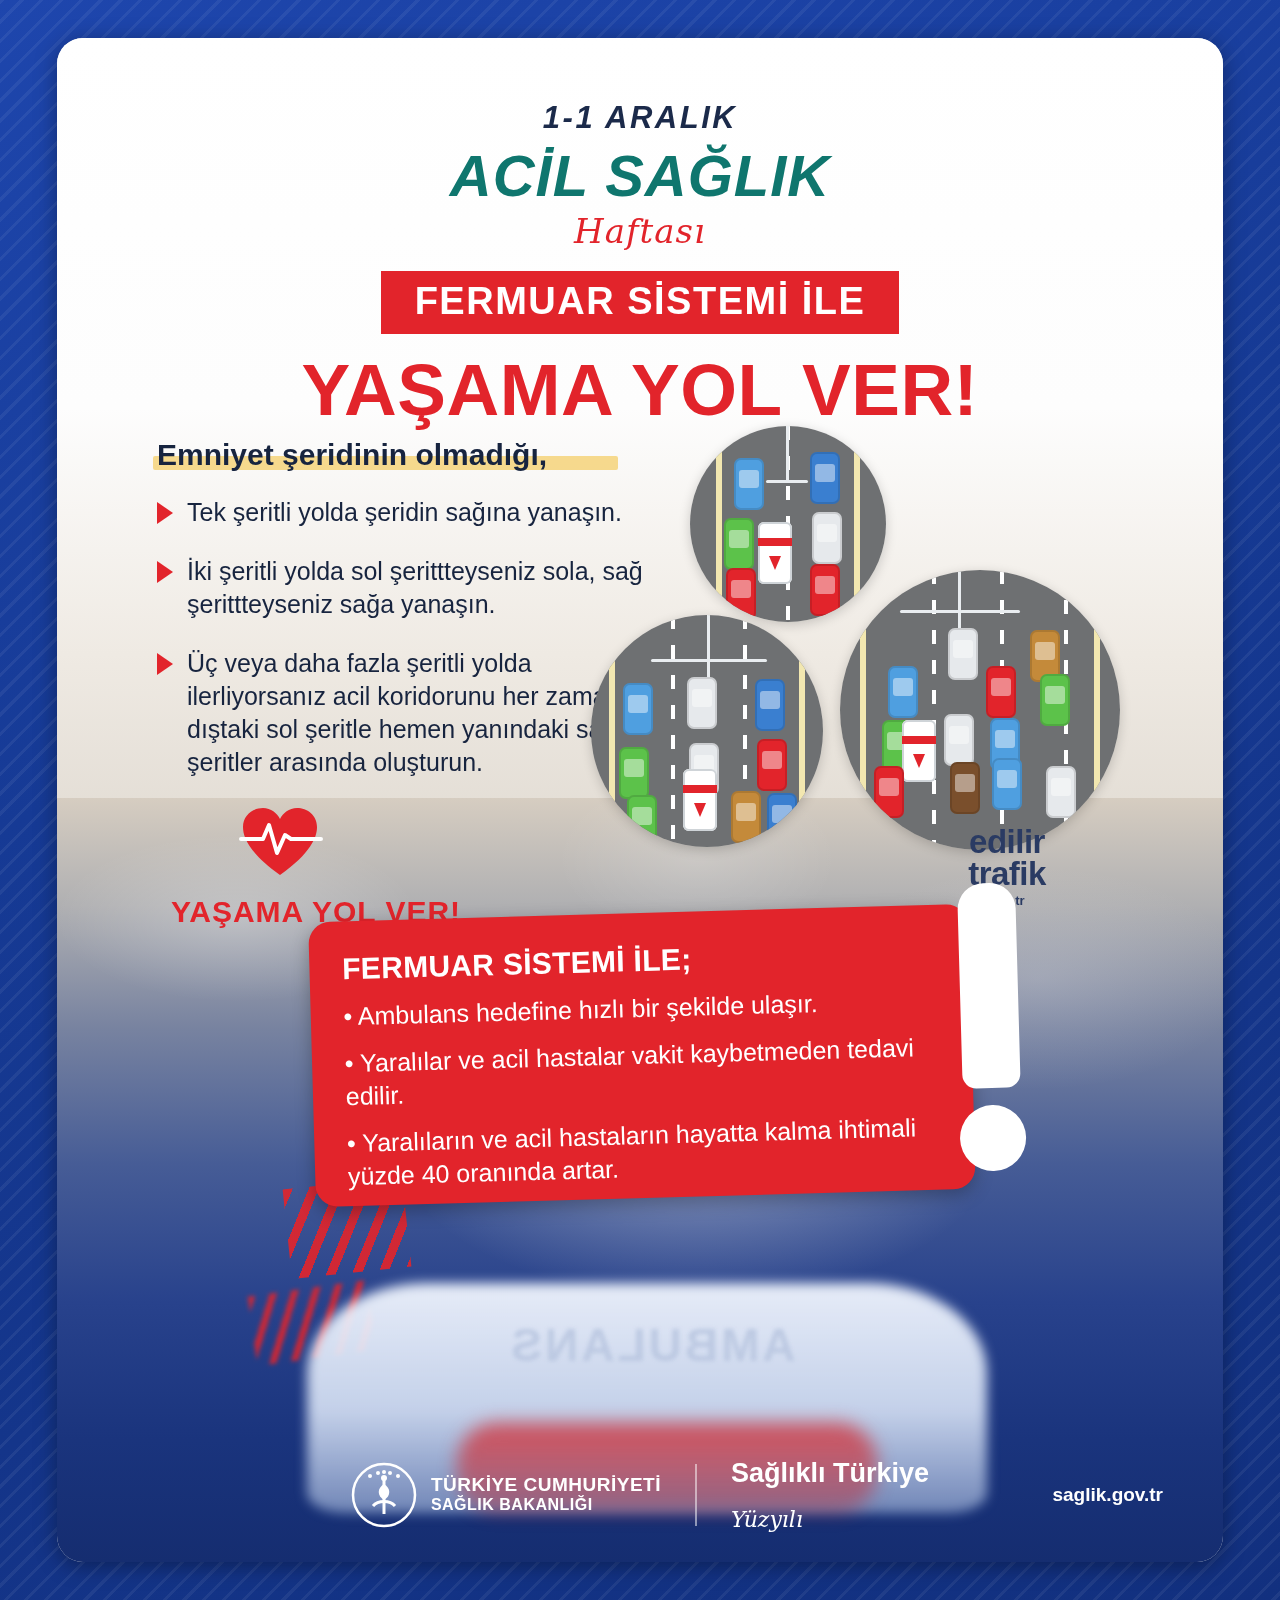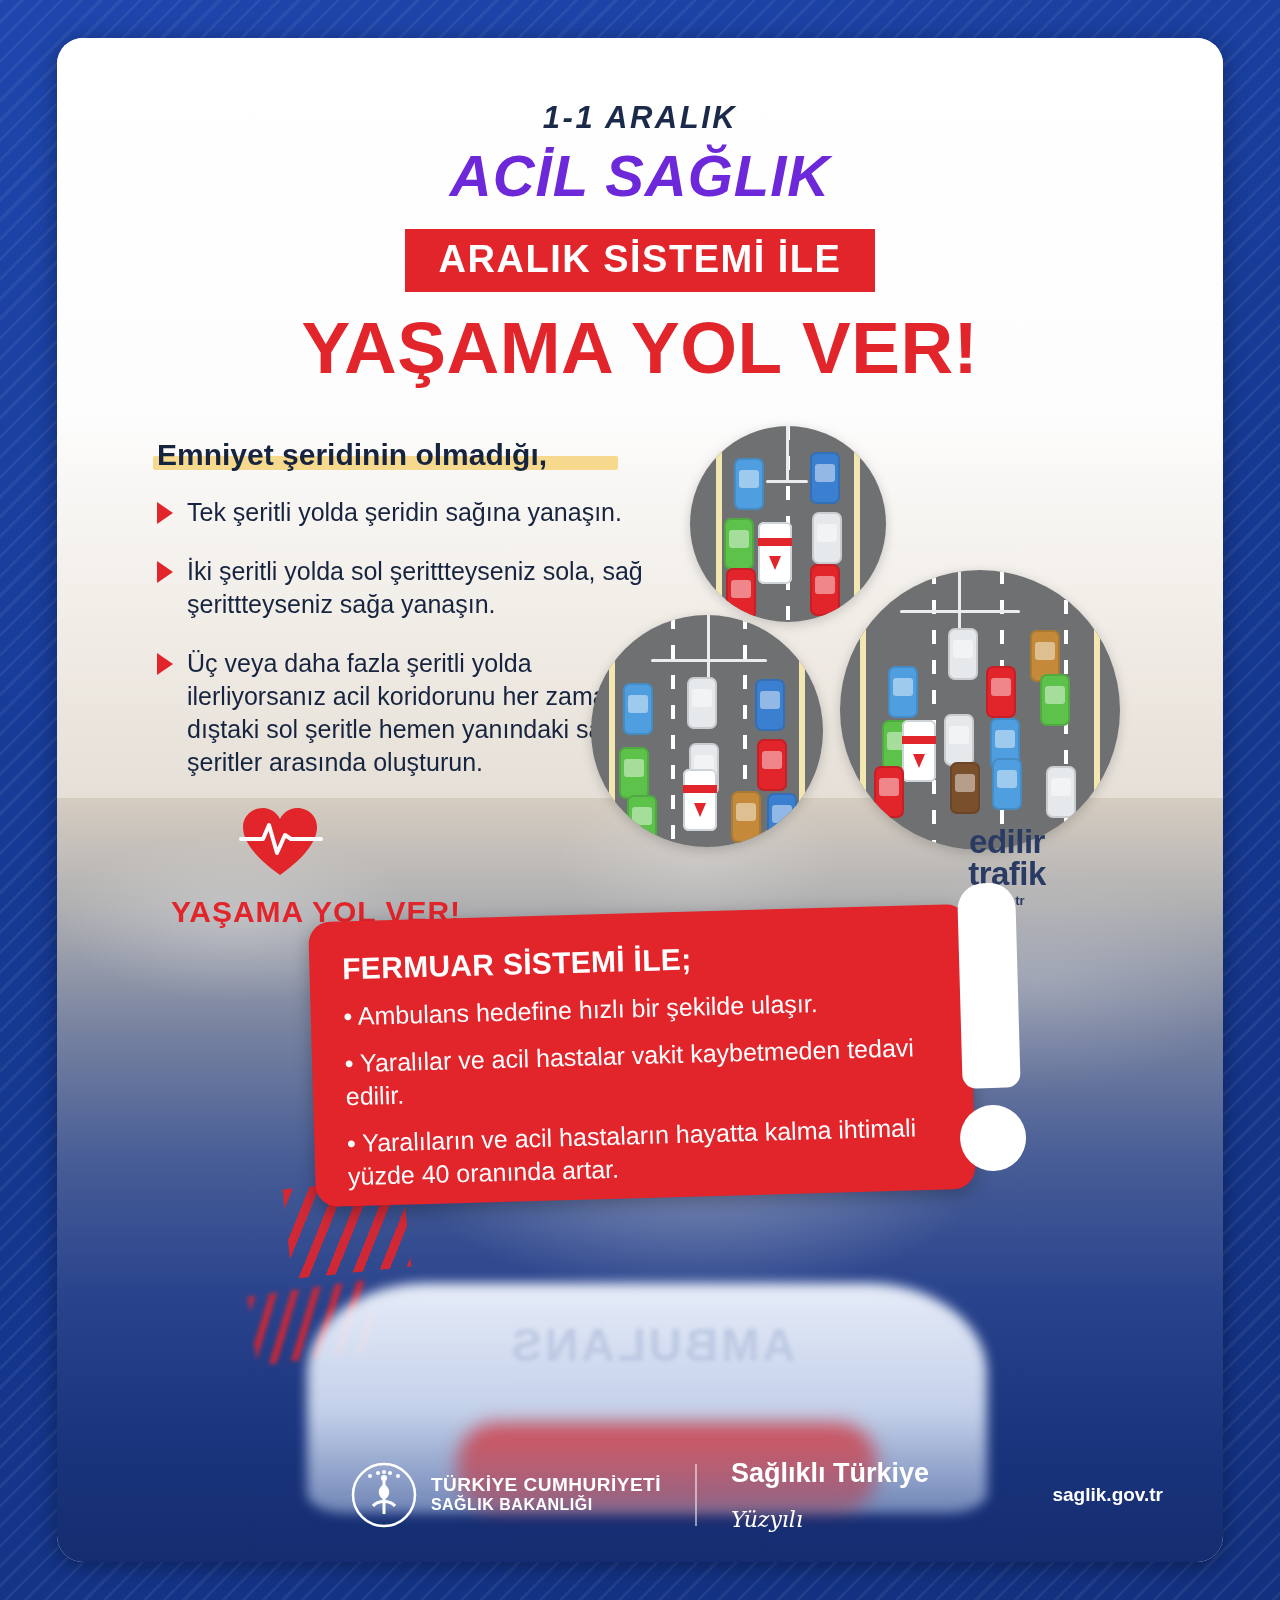--- a/index.html
+++ b/index.html
@@ -93,21 +93,21 @@
   
   .hdr { position:absolute; left:0; top:0; width:100%; text-align:center; }
   .hdr-line1 {
     margin-top: 62px;
     font-size: 31px; font-weight: 800; letter-spacing: 2.5px;
     color: #1b2a4a; font-style: italic;
   }
   .hdr-line2 {
     margin-top: 6px;
     font-size: 58px; font-weight: 800; letter-spacing: 1px;
-    color: #6d28d9; font-style: italic;
+    color: #0f766e; font-style: italic;
   }
   .hdr-script {
     margin-top: 2px;
     font-family: "DejaVu Serif", serif;
     font-style: italic;
     font-size: 34px;
     color: #e2242b;
     letter-spacing: 1px;
   }
   .hdr-band {
@@ -264,21 +264,22 @@
   </div>
 
   <div class="amb-flash"></div>
   <div class="amb-shape"></div>
   <div class="amb-text">AMBULANS</div>
   <div class="amb-red"></div>
 
   <div class="hdr">
     <div class="hdr-line1">1-1 ARALIK</div>
     <div class="hdr-line2">ACİL SAĞLIK</div>
-    <div><span class="hdr-band">ARALIK SİSTEMİ İLE</span></div>
+    <div class="hdr-script">Haftası</div>
+    <div><span class="hdr-band">FERMUAR SİSTEMİ İLE</span></div>
     <div class="hdr-big">YAŞAMA YOL VER!</div>
   </div>
 
   <div class="left-col">
     <div class="subtitle-wrap">
       <span class="subtitle-hl"></span>
       <span class="subtitle">Emniyet şeridinin olmadığı,</span>
     </div>
 
     <div class="bullets">

